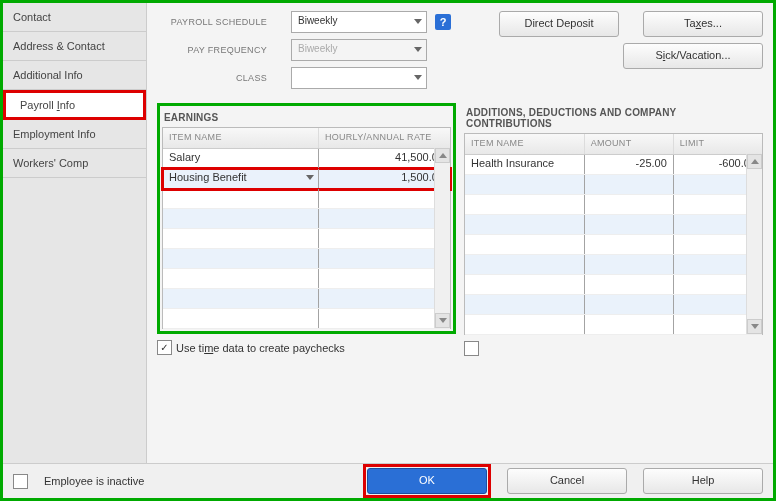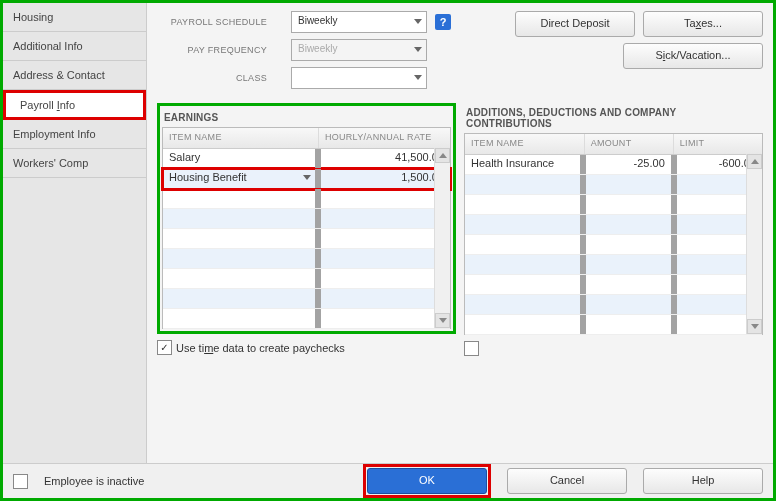--- a/index.html
+++ b/index.html
@@ -12,33 +12,33 @@
 .main{flex:1;background:#f4f4f4;padding:8px 10px 0 10px;position:relative;box-sizing:border-box}
 .toprow{display:flex}
 .form-left{flex:0 0 300px}
 .form-row{display:flex;align-items:center;margin-bottom:6px}
 .form-label{width:110px;text-align:right;font-size:9px;letter-spacing:0.3px;color:#777;text-transform:uppercase;margin-right:24px}
 .select{background:#fff;border:1px solid #aaa;height:20px;line-height:18px;padding:0 18px 0 6px;font-size:10px;color:#333;position:relative;width:110px;cursor:pointer}
 .select.disabled{color:#aaa;background:#f4f4f4;cursor:default}
 .caret{position:absolute;right:4px;top:7px;width:0;height:0;border-left:4px solid transparent;border-right:4px solid transparent;border-top:5px solid #666}
 .help{display:inline-block;width:16px;height:16px;background:#2a6fd6;color:#fff;text-align:center;line-height:16px;font-weight:bold;margin-left:8px;border-radius:2px;font-size:11px}
 .btncol{margin-left:auto;display:flex;flex-direction:column;gap:6px;align-items:flex-end}
-.btnrow{display:flex;gap:8px}
+.btnrow{display:flex;gap:24px}
 .winbtn{background:linear-gradient(#fdfdfd,#e7e7e7);border:1px solid #aaa;border-radius:3px;height:24px;line-height:22px;padding:0 14px;font-size:11px;color:#333;cursor:pointer;min-width:90px;text-align:center}
 .winbtn.primary{background:#2a6fd6;border:1px solid #1b4fa0;color:#fff;min-width:90px;font-weight:400}
 .panels{display:flex;gap:8px;margin-top:8px}
 .panel{flex:1;min-width:0}
 .panel-title{font-size:10px;font-weight:bold;color:#555;letter-spacing:0.2px;padding:4px 2px}
 .grid{border:1px solid #bbb;background:#fff;height:200px;position:relative}
 .ghead{display:flex;background:linear-gradient(#f8f8f8,#e8e8e8);border-bottom:1px solid #ccc;height:20px}
 .gh{flex:1;font-size:9px;color:#888;letter-spacing:0.3px;padding:4px 6px;border-right:1px solid #dcdcdc}
 .gh:last-child{border-right:none}
 .grow{display:flex;height:19px;border-bottom:1px solid #eee}
 .grow.alt{background:#eaf2fb}
-.gc{flex:1;padding:2px 6px;font-size:11px;color:#333;border-right:6px solid #a3a3a3;position:relative}
+.gc{flex:1;padding:2px 6px;font-size:11px;color:#333;border-right:1px solid #a3a3a3;position:relative}
 .gc:last-child{border-right:none}
 .gc.num{text-align:right}
 .scrollbar{position:absolute;right:0;top:20px;bottom:0;width:15px;background:#f0f0f0;border-left:1px solid #ddd}
 .sb-btn{height:15px;background:#e4e4e4;border:1px solid #ccc;box-sizing:border-box;display:flex;align-items:center;justify-content:center}
 .sb-btn.bot{position:absolute;bottom:0;left:0;right:0}
 .sb-tri{width:0;height:0;border-left:4px solid transparent;border-right:4px solid transparent}
 .sb-tri.up{border-bottom:5px solid #888}
 .sb-tri.dn{border-top:5px solid #888}
 .earnings-hl{border:3px solid #0a0;padding:2px}
 .row-hl{outline:3px solid #d00;outline-offset:-1px}
@@ -49,23 +49,23 @@
 .footer .spacer{flex:1}
 .ok-hl{border:3px solid #d00;padding:1px;display:inline-block}
 u{text-decoration:underline}
 </style>
 </head>
 <body>
 
 <div class="frame">
  <div class="body">
   <div class="sidebar">
-    <div class="tab">Housing</div>
+    <div class="tab">Contact</div>
+    <div class="tab">Address &amp; Contact</div>
     <div class="tab">Additional Info</div>
-    <div class="tab">Address &amp; Contact</div>
     <div class="tab active payroll"><span>Payroll </span><u>I</u><span>nfo</span></div>
     <div class="tab">Employment Info</div>
     <div class="tab">Workers' Comp</div>
   </div>
 
   <div class="main">
     <div class="toprow">
       <div class="form-left">
         <div class="form-row">
           <div class="form-label">PAYROLL SCHEDULE</div>

